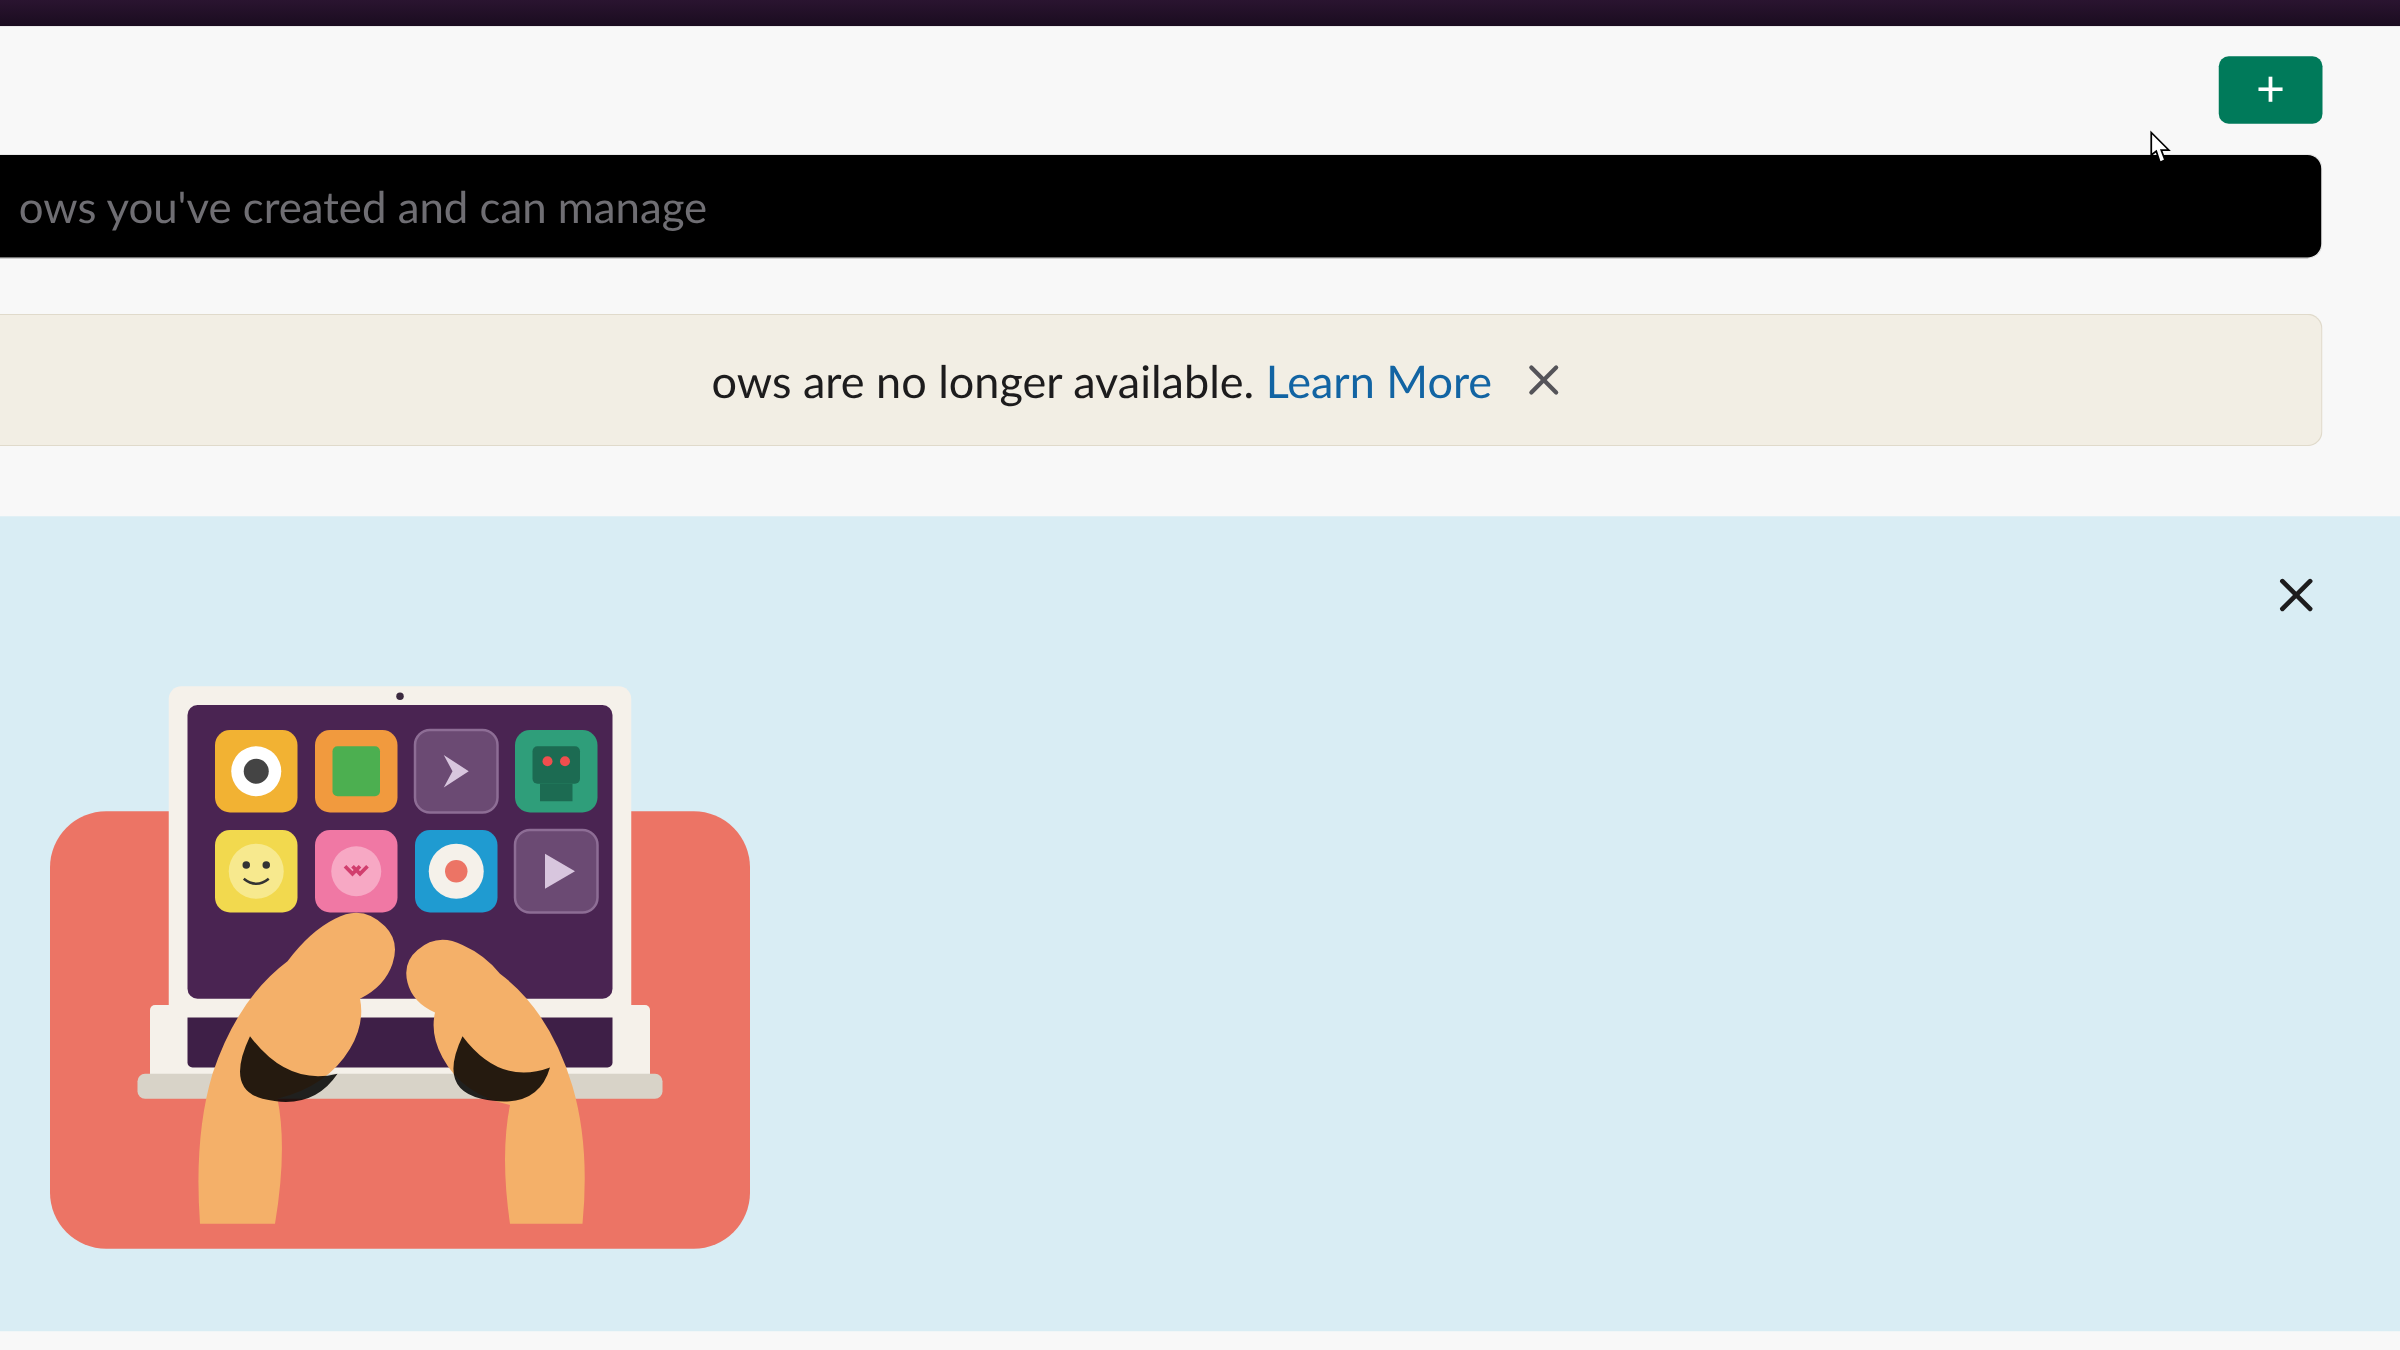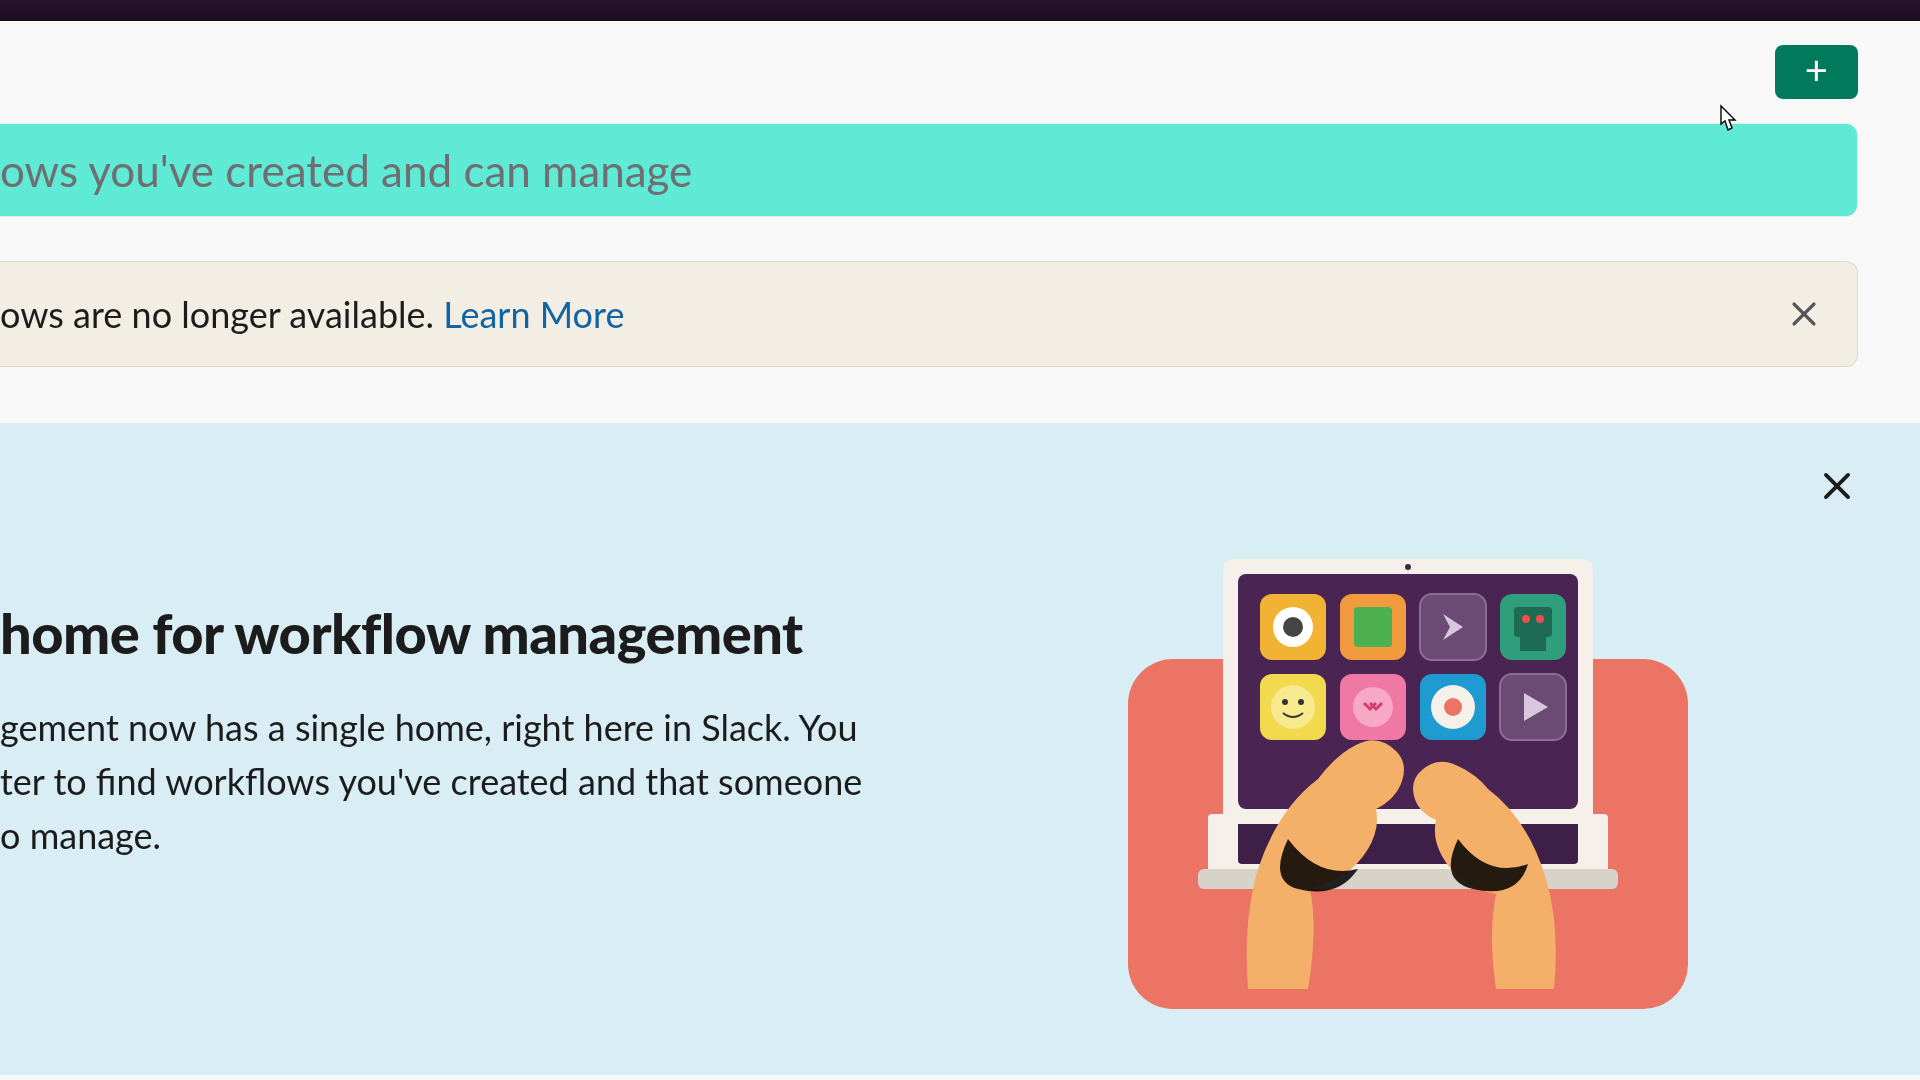--- a/index.html
+++ b/index.html
@@ -40,43 +40,43 @@
   .new-wf-btn .plus {
     font-size: 40px;
     line-height: 0.5;
     font-weight: 400;
     position: relative;
     top: -2px;
   }
 
   
   .filter-row {
-    background: #5eead4;
+    background: #000000;
     border: 1px solid #e8e8e8;
     border-left: none;
     border-radius: 0 12px 12px 0;
     margin: 0 62px 0 0;
-    padding: 20px 30px 20px 0;
-    font-size: 44px;
+    padding: 20px 30px 20px 15px;
+    font-size: 35px;
     color: #6f6e73;
     white-space: nowrap;
     overflow: hidden;
   }
 
   
   .notice-banner {
     background: #f2eee4;
     border: 1px solid #e0dacb;
     border-left: none;
     border-radius: 0 12px 12px 0;
     margin: 44px 62px 0 0;
     padding: 30px 36px 30px 0;
     display: flex;
     align-items: center;
-    justify-content: space-between;
+    justify-content: center;
     gap: 24px;
   }
   .notice-text {
     font-size: 36px;
     color: #1d1c1d;
     white-space: nowrap;
     overflow: hidden;
   }
   .notice-text a {
     color: #1264a3;
@@ -179,28 +179,20 @@
 </div>
 
 <div class="promo">
   <div class="promo-close">
     <svg viewBox="0 0 24 24" fill="none" stroke="currentColor" stroke-width="2.4" stroke-linecap="round">
       <line x1="5" y1="5" x2="19" y2="19"></line>
       <line x1="19" y1="5" x2="5" y2="19"></line>
     </svg>
   </div>
 
-  <div class="promo-copy">
-    <h1 class="promo-title">home for workflow management</h1>
-    <p class="promo-body">
-      <span>gement now has a single home, right here in Slack. You</span><br>
-      <span>ter to find workflows you've created and that someone</span><br>
-      <span>o manage.</span>
-    </p>
-  </div>
 
   <div class="promo-illus">
     <svg viewBox="0 0 640 480" width="640" height="480">
 
       <rect x="40" y="120" width="560" height="350" rx="45" fill="#ec7465"></rect>
 
       <rect x="120" y="275" width="400" height="60" rx="4" fill="#f5f1ea"></rect>
       <rect x="110" y="330" width="420" height="20" rx="6" fill="#d8d3c8"></rect>
 
       <rect x="150" y="280" width="340" height="45" rx="4" fill="#3e1f47"></rect>

